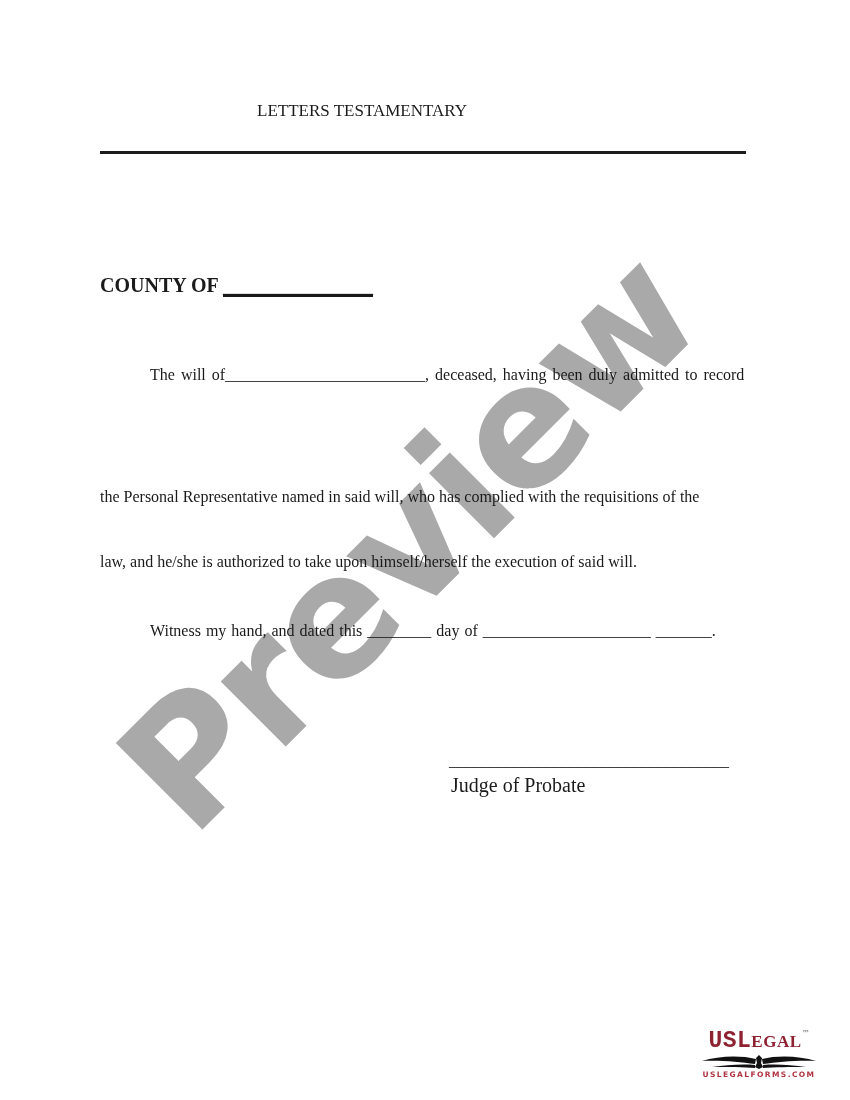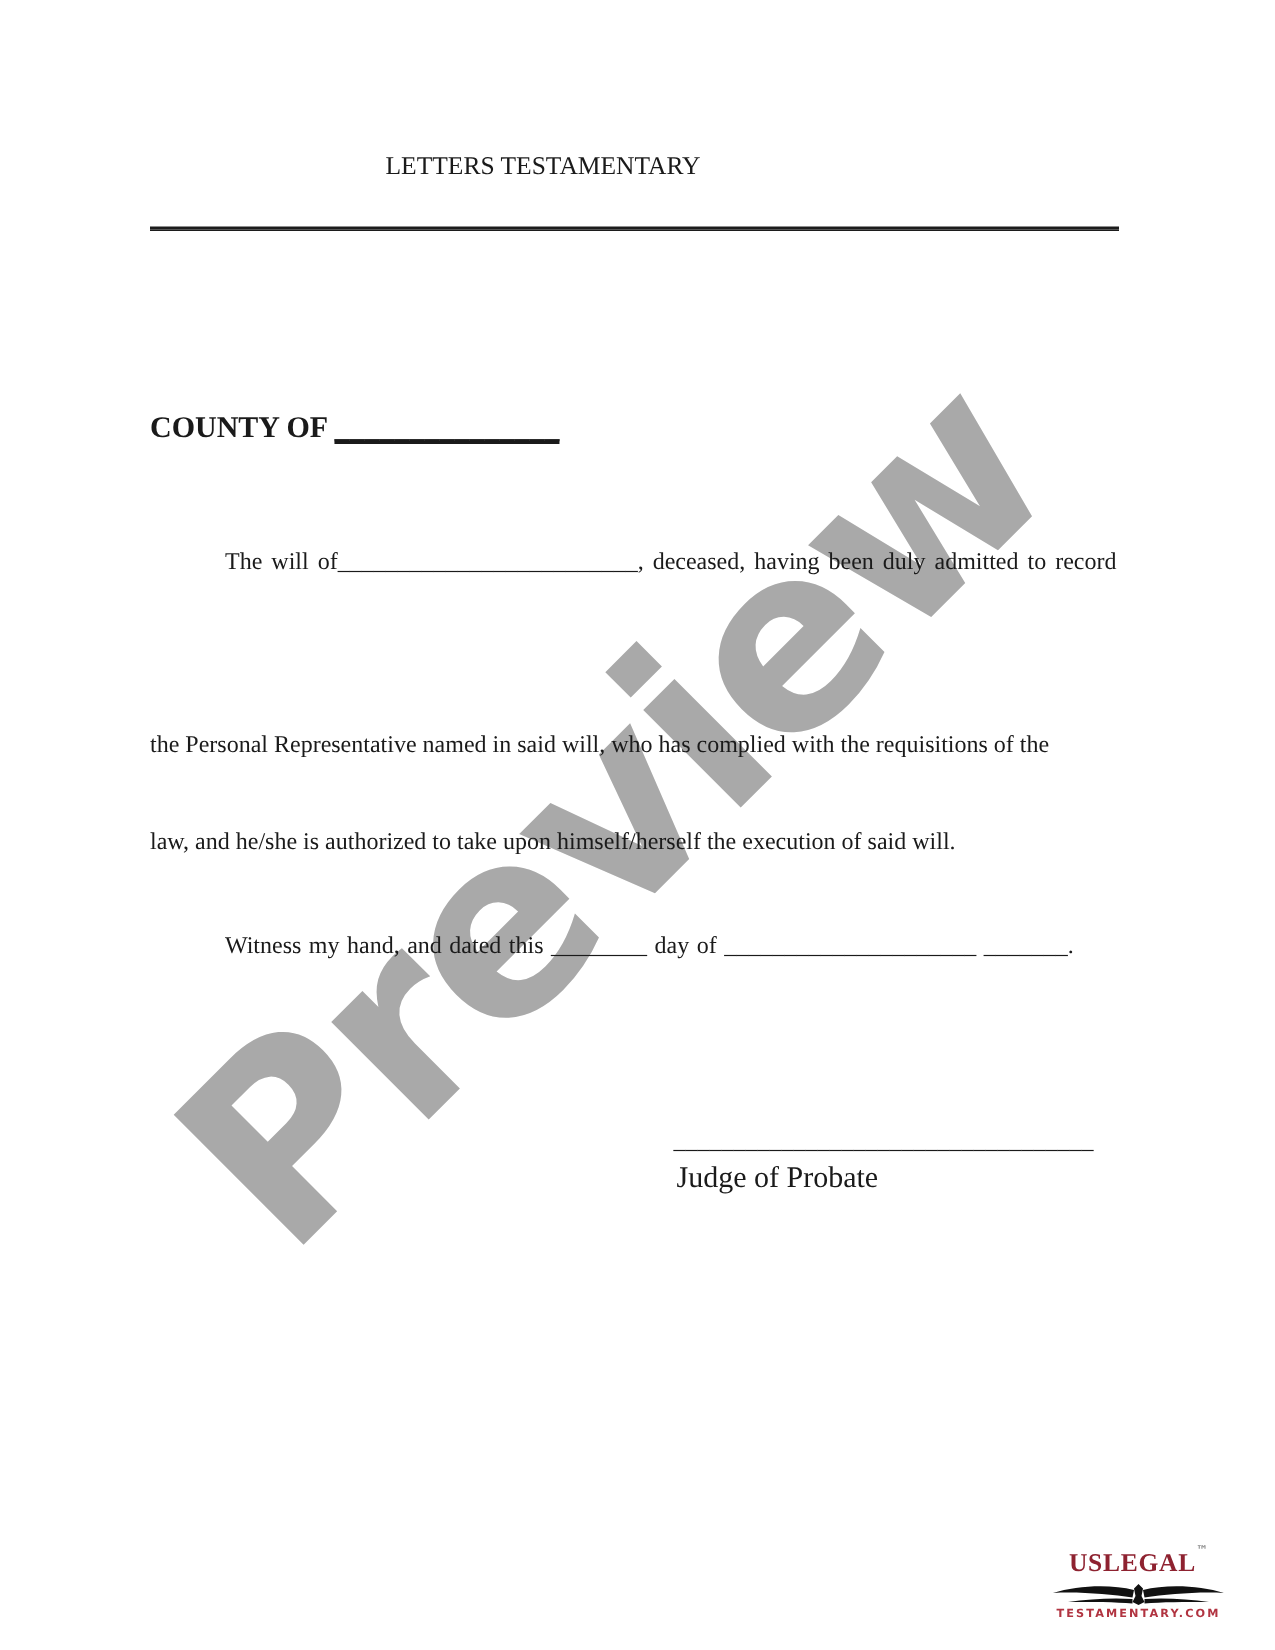--- a/index.html
+++ b/index.html
@@ -96,21 +96,21 @@
     text-align: center;
     z-index: 2;
   }
   .brand-row {
     font-family: "Liberation Serif", serif;
     font-weight: bold;
     color: #8e2230;
     white-space: nowrap;
     line-height: 24px;
   }
-  .brand-big { font-size: 17px; letter-spacing: 0.5px; }
+  .brand-big { font-size: 23px; letter-spacing: 0.5px; font-family: Liberation Mono, monospace; }
   .brand-small { font-size: 17px; letter-spacing: 0.5px; }
   .brand-tm {
     font-size: 8px;
     color: #8a8a8a;
     vertical-align: 11px;
     font-family: "DejaVu Sans", sans-serif;
   }
   .wings { display: block; margin: 1px auto 1px auto; }
   .site-url {
     font-family: "DejaVu Sans", sans-serif;
@@ -158,17 +158,17 @@
       <div class="brand-row">
         <span class="brand-big">US</span><span class="brand-big">L</span><span class="brand-small">EGAL</span><span class="brand-tm">™</span>
       </div>
       <svg class="wings" width="118" height="14" viewBox="0 0 118 14" aria-hidden="true">
         <path d="M56 4 C40 0 18 1 2 6 C20 5 40 7 55 9 Z" fill="#111111"></path>
         <path d="M55 10 C42 9 26 10 12 12 C28 12 44 12 55 13 Z" fill="#111111"></path>
         <path d="M62 4 C78 0 100 1 116 6 C98 5 78 7 63 9 Z" fill="#111111"></path>
         <path d="M63 10 C76 9 92 10 106 12 C90 12 74 12 63 13 Z" fill="#111111"></path>
         <path d="M59 0 L62 3 L61 8 L63 12 L59 14 L55 12 L57 8 L56 3 Z" fill="#111111"></path>
       </svg>
-      <div class="site-url">TESTAMENTARY.COM</div>
+      <div class="site-url">USLEGALFORMS.COM</div>
     </div>
 
   </div>
 </div>
 
 </body></html>

